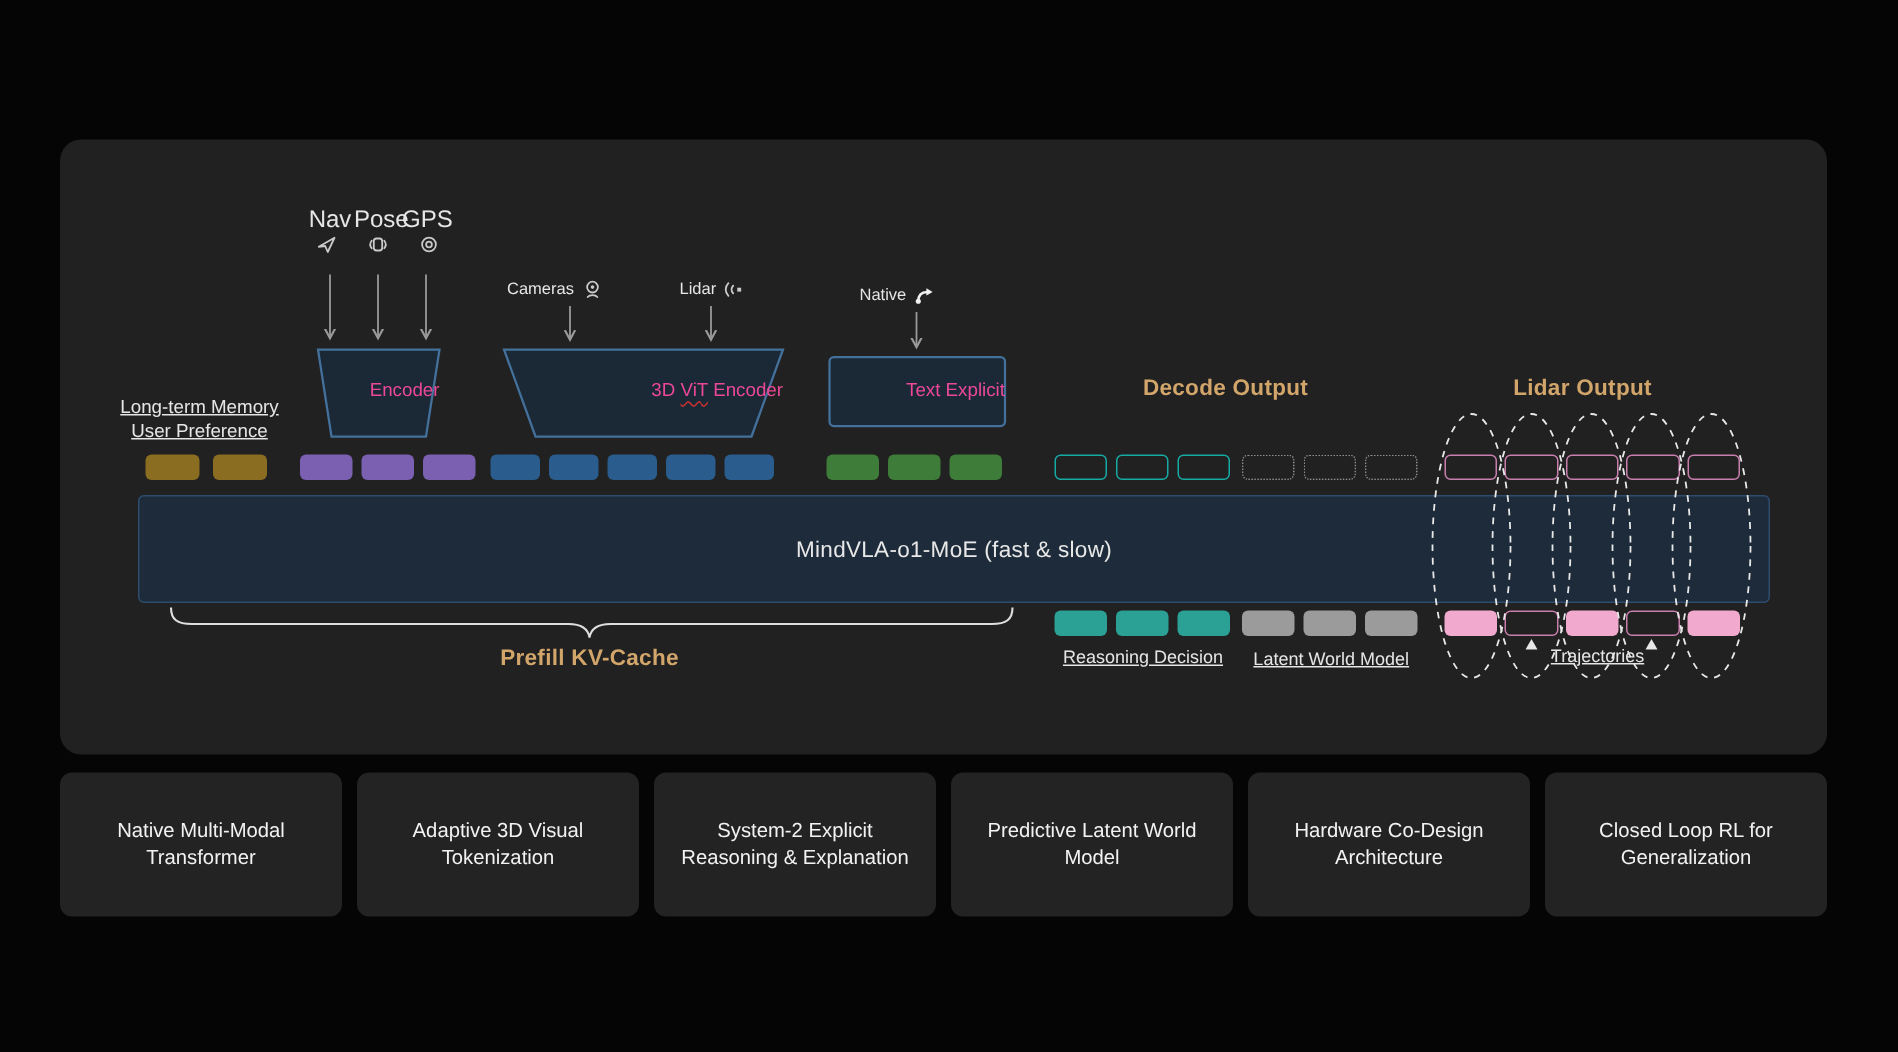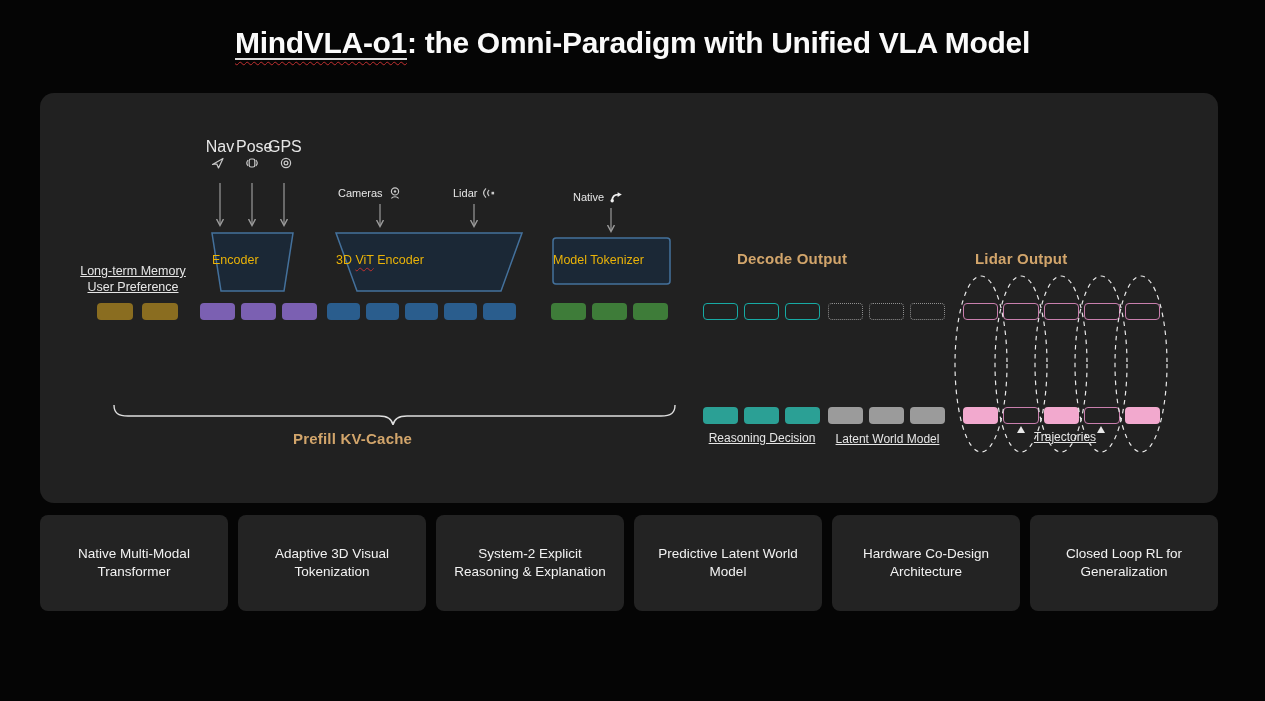--- a/index.html
+++ b/index.html
@@ -12,22 +12,22 @@
               text-decoration-thickness:2px;text-underline-offset:5px;}
   .title-name .sq-red{text-decoration:underline wavy #c23030;
               text-decoration-thickness:1px;text-underline-offset:8px;}
   .sq{text-decoration:underline wavy #c23030;text-decoration-thickness:1px;text-underline-offset:3px;}
   
   .panel{position:absolute;left:40px;top:93px;width:1178px;height:410px;
          background:#212121;border-radius:14px;}
   .abs{position:absolute;}
   .lbl{position:absolute;z-index:5;}
   .small-lbl{font-size:12px;color:#e6e6e6;text-align:center;text-decoration:underline;}
-  .tan-lbl{font-size:15px;color:#d2a56b;font-weight:bold;letter-spacing:.2px;}
-  .enc-lbl{font-size:12.5px;color:#eab308;text-align:left;}
+  .tan-lbl{font-size:15px;color:#d2a56b;text-align:center;font-weight:bold;letter-spacing:.2px;}
+  .enc-lbl{font-size:12.5px;color:#ec4899;text-align:right;}
   .sensor-row{display:flex;justify-content:space-between;z-index:5;}
   .sensor-row span{width:32px;text-align:center;font-size:16px;color:#e6e6e6;}
   .icon-row{display:flex;justify-content:space-between;align-items:center;z-index:5;}
   .sensor-inline{display:flex;align-items:center;gap:5px;font-size:11px;color:#e6e6e6;z-index:5;}
   
   .moe-bar{position:absolute;left:92px;top:330px;width:1086px;height:70px;z-index:2;
            background:#1d2b3a;border:1.5px solid #2e4d6e;border-radius:4px;
            display:flex;align-items:center;justify-content:center;}
   .moe-bar .t{font-size:15px;color:#e8e8e8;letter-spacing:.2px;}
   
@@ -50,23 +50,20 @@
   .cards{position:absolute;left:40px;top:515px;width:1178px;height:96px;display:flex;gap:10px;}
   .card{flex:1;background:#232323;border-radius:8px;display:flex;align-items:center;
         justify-content:center;text-align:center;font-size:13.5px;line-height:1.35;
         color:#f2f2f2;padding:0 14px;box-sizing:border-box;}
 </style>
 </head>
 <body>
 
 <div class="stage">
 
-  <div class="title">
-    <span class="title-name"><span class="sq-red">MindVLA-o1</span></span><span>: the Omni-Paradigm with Unified VLA Model</span>
-  </div>
 
   <div class="panel"></div>
 
   <div class="sensor-row abs" style="left:204px;top:138px;width:96px;">
     <span>Nav</span>
     <span>Pose</span>
     <span>GPS</span>
   </div>
   <div class="icon-row abs" style="left:211px;top:156px;width:82px;">
     <svg width="14" height="14" viewBox="0 0 14 14">
@@ -106,21 +103,21 @@
     </svg>
   </div>
 
   <div class="lbl small-lbl" style="left:58px;top:263px;width:150px;font-size:12.5px;line-height:1.3;">
     <div>Long-term Memory</div>
     <div>User Preference</div>
   </div>
 
   <div class="lbl enc-lbl" style="left:212px;top:253px;width:81px;">Encoder</div>
   <div class="lbl enc-lbl" style="left:336px;top:253px;width:186px;"><span>3D </span><span class="sq">ViT</span><span> Encoder</span></div>
-  <div class="lbl enc-lbl" style="left:553px;top:253px;width:117px;">Model Tokenizer</div>
+  <div class="lbl enc-lbl" style="left:553px;top:253px;width:117px;">Text Explicit</div>
 
   <div class="lbl tan-lbl" style="left:737px;top:250px;width:160px;">Decode Output</div>
   <div class="lbl tan-lbl" style="left:975px;top:250px;width:160px;">Lidar Output</div>
 
   <div class="tokens" style="left:97px;top:303px;width:81px;gap:9px;">
       <div class="token tk-gold"></div>
       <div class="token tk-gold"></div>
     </div>
   <div class="tokens" style="left:200px;top:303px;width:117px;">
       <div class="token tk-purple"></div>
@@ -150,20 +147,23 @@
       <div class="token tk-gray-dotted"></div>
     </div>
   <div class="tokens" style="left:963px;top:303px;width:197px;gap:5px;">
       <div class="token tk-pink-outline"></div>
       <div class="token tk-pink-outline"></div>
       <div class="token tk-pink-outline"></div>
       <div class="token tk-pink-outline"></div>
       <div class="token tk-pink-outline"></div>
     </div>
 
+  <div class="moe-bar">
+    <span class="t">MindVLA-o1-MoE (fast &amp; slow)</span>
+  </div>
 
   <div class="tokens" style="left:703px;top:407px;width:117px;">
       <div class="token tk-teal-fill"></div>
       <div class="token tk-teal-fill"></div>
       <div class="token tk-teal-fill"></div>
     </div>
   <div class="tokens" style="left:828px;top:407px;width:117px;">
       <div class="token tk-gray-fill"></div>
       <div class="token tk-gray-fill"></div>
       <div class="token tk-gray-fill"></div>

